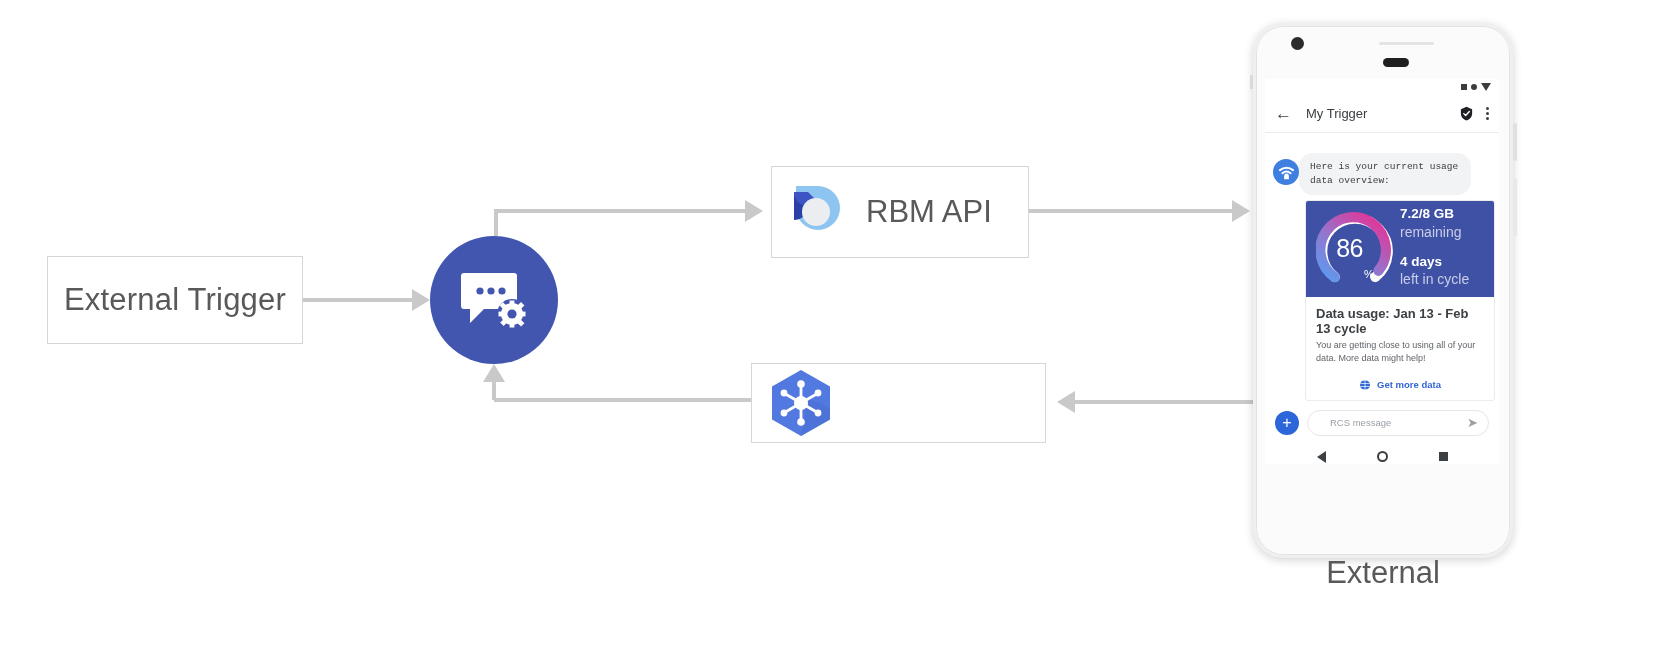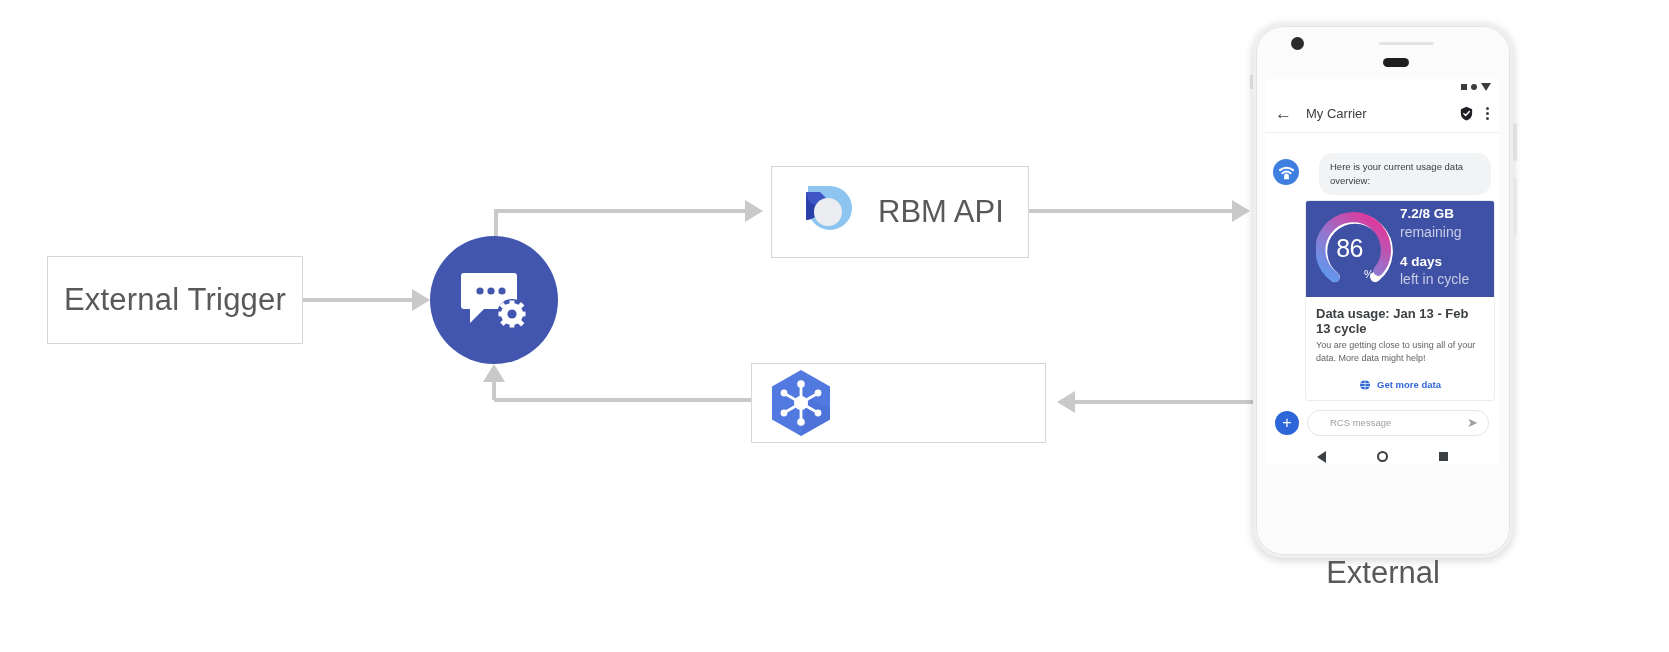--- a/index.html
+++ b/index.html
@@ -24,21 +24,21 @@
     font-weight: 300;
     color: #5f6368;
     white-space: nowrap;
   }
 
   
   #external-trigger { left: 47px; top: 256px; width: 256px; height: 88px; justify-content: center; }
   #external-trigger .flow-label { font-size: 31px; color: #58595b; letter-spacing: .2px; }
 
   
-  #rbm-api-box { left: 771px; top: 166px; width: 258px; height: 92px; padding-left: 20px; gap: 18px; }
+  #rbm-api-box { left: 771px; top: 166px; width: 258px; height: 92px; padding-left: 8px; gap: 18px; }
   #rbm-api-box .flow-label { font-size: 31px; color: #58595b; }
 
   
   #webhook-box { left: 751px; top: 363px; width: 295px; height: 80px; padding-left: 16px; gap: 16px; }
   #webhook-box .flow-label { font-size: 34px; color: #58595b; }
 
   
   #rbm-agent-node { position: absolute; left: 430px; top: 236px; width: 128px; height: 128px; }
   #rbm-agent-circle {
     width: 128px; height: 128px; border-radius: 50%;
@@ -95,21 +95,21 @@
   }
   #back-arrow { font-size: 17px; color:#3c4043; line-height:1; }
   #carrier-title { font-size: 13px; color:#3c4043; margin-left: 14px; font-weight:400; }
   #app-bar-right { margin-left:auto; display:flex; align-items:center; gap:12px; }
   #verified-badge { width:15px; height:15px; }
   #overflow-menu { display:flex; flex-direction:column; gap:2px; align-items:center; }
   #overflow-menu i { display:block; width:3px; height:3px; border-radius:50%; background:#3c4043; }
 
   
   #chat-area { padding: 20px 8px 0 8px; }
-  #msg-row { display:flex; align-items:flex-start; gap:20px; }
+  #msg-row { display:flex; align-items:flex-start; gap:0;font-family:Liberation Mono, monospace; }
   #agent-avatar {
     width:26px; height:26px; border-radius:50%; background:#3f7fe0;
     flex:0 0 26px; margin-top:6px; display:flex; align-items:center; justify-content:center;
   }
   #msg-bubble {
     background:#f1f3f4; border-radius:14px; padding:7px 11px;
     font-size:9.5px; line-height:1.45; color:#3c4043; max-width:172px;
   }
 
   
@@ -261,21 +261,21 @@
     <div id="phone-screen">
 
       <div id="status-bar">
         <span class="sb-sq"></span>
         <span class="sb-dot"></span>
         <span class="sb-tri"></span>
       </div>
 
       <div id="app-bar">
         <span id="back-arrow">←</span>
-        <span id="carrier-title">My Carrier</span>
+        <span id="carrier-title">My Trigger</span>
         <span id="app-bar-right">
           <svg id="verified-badge" viewBox="0 0 24 24">
             <path d="M12 1 L21 5 V12 C21 17.5 17 21.6 12 23 C7 21.6 3 17.5 3 12 V5 Z" fill="#202124"></path>
             <path d="M7.6 12.2 L10.6 15.2 L16.6 8.8" fill="none" stroke="#ffffff" stroke-width="2.2" stroke-linecap="round" stroke-linejoin="round"></path>
           </svg>
           <span id="overflow-menu">
               <i></i>
               <i></i>
               <i></i>
             </span>

